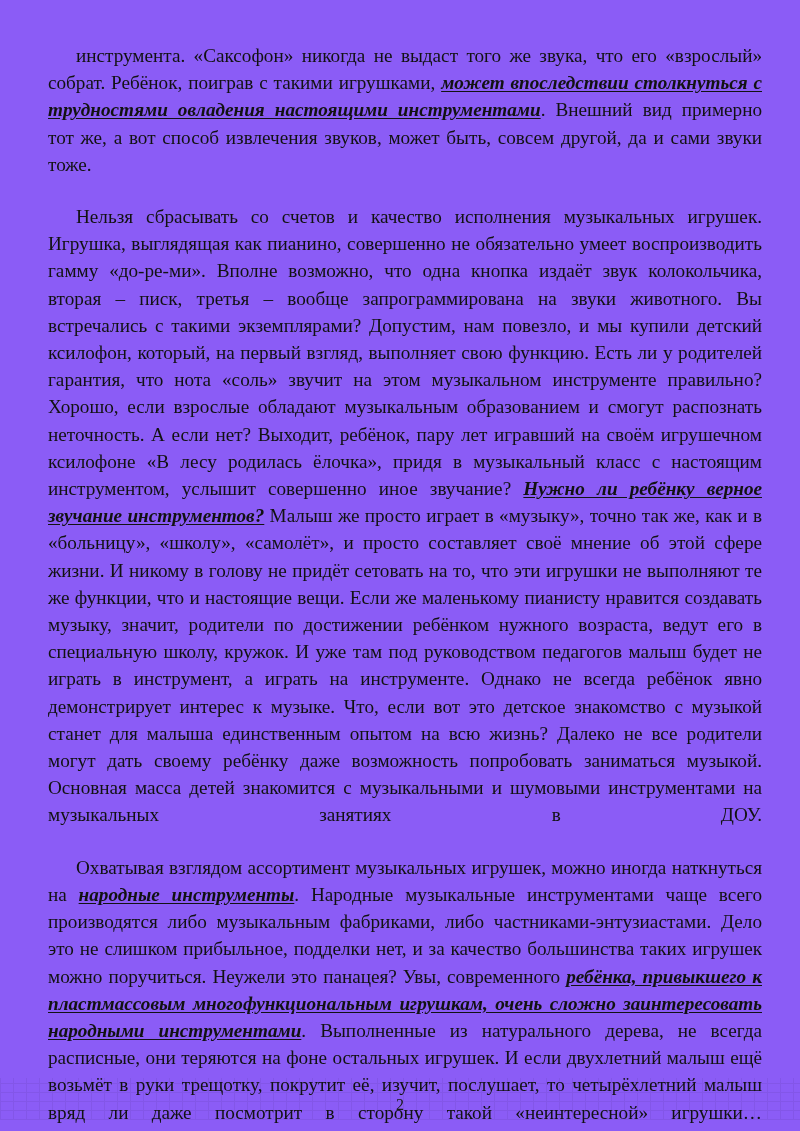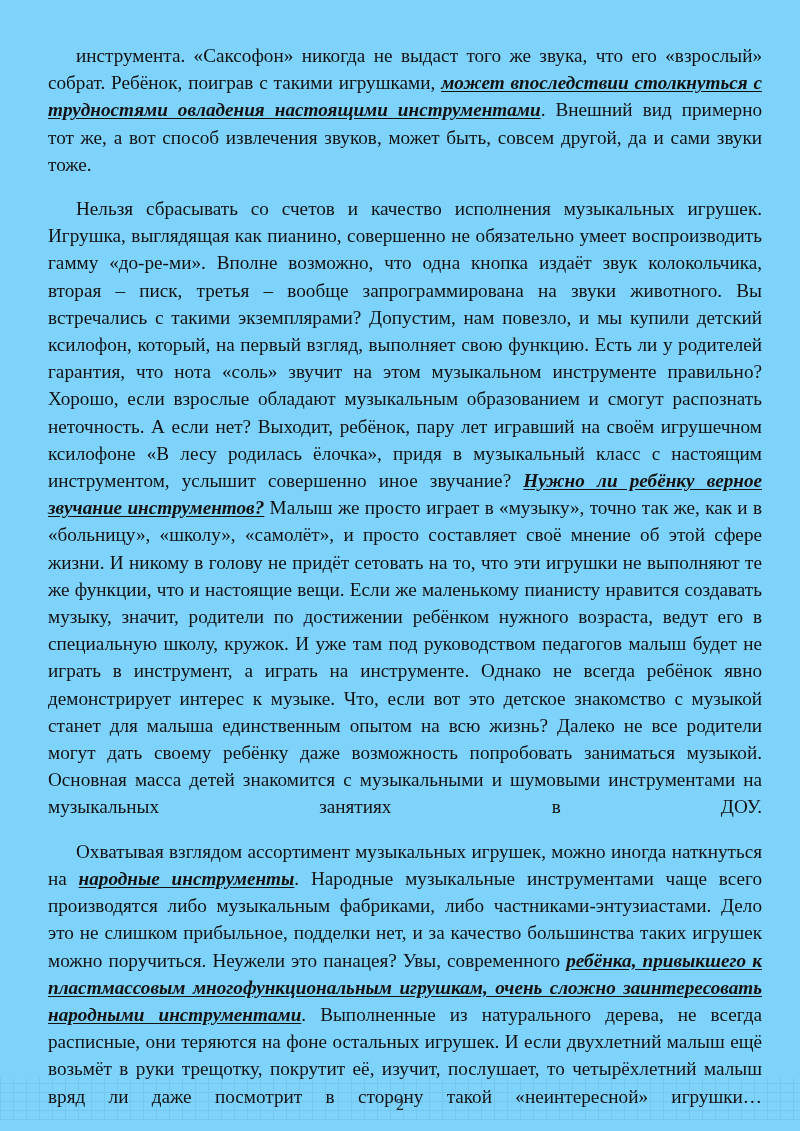--- a/index.html
+++ b/index.html
@@ -4,21 +4,21 @@
 <style>
   html, body {
     margin: 0;
     padding: 0;
     background: #ffffff;
   }
   .page {
     position: relative;
     width: 800px;
     height: 1131px;
-    background: #7dd3fc;
+    background: #8b5cf6;
     margin: 0 auto;
     overflow: hidden;
     font-family: "Liberation Serif", "DejaVu Serif", serif;
     color: #121212;
   }
   .content {
     position: absolute;
     left: 48px;
     top: 42px;
     width: 714px;
@@ -27,21 +27,21 @@
     margin: 0 0 0 0;
     text-indent: 28px;
     text-align: justify;
     font-size: 19.2px;
     line-height: 27.2px;
     -webkit-hyphens: none;
     hyphens: none;
     word-spacing: 0.02em;
   }
   p.para + p.para {
-    margin-top: 17px;
+    margin-top: 25px;
   }
   
   p.para.justify-all {
     text-align: justify;
     text-align-last: justify;
   }
   .em {
     font-weight: bold;
     font-style: italic;
     text-decoration: underline;

